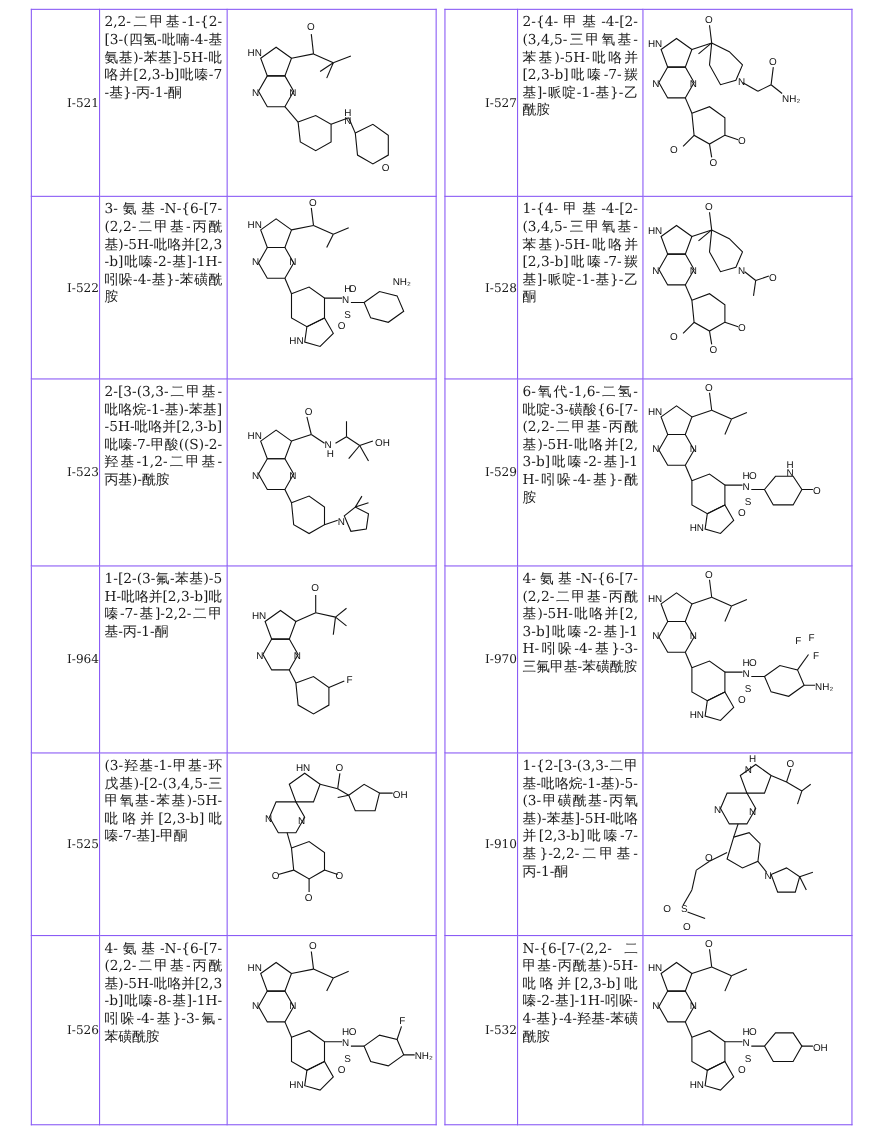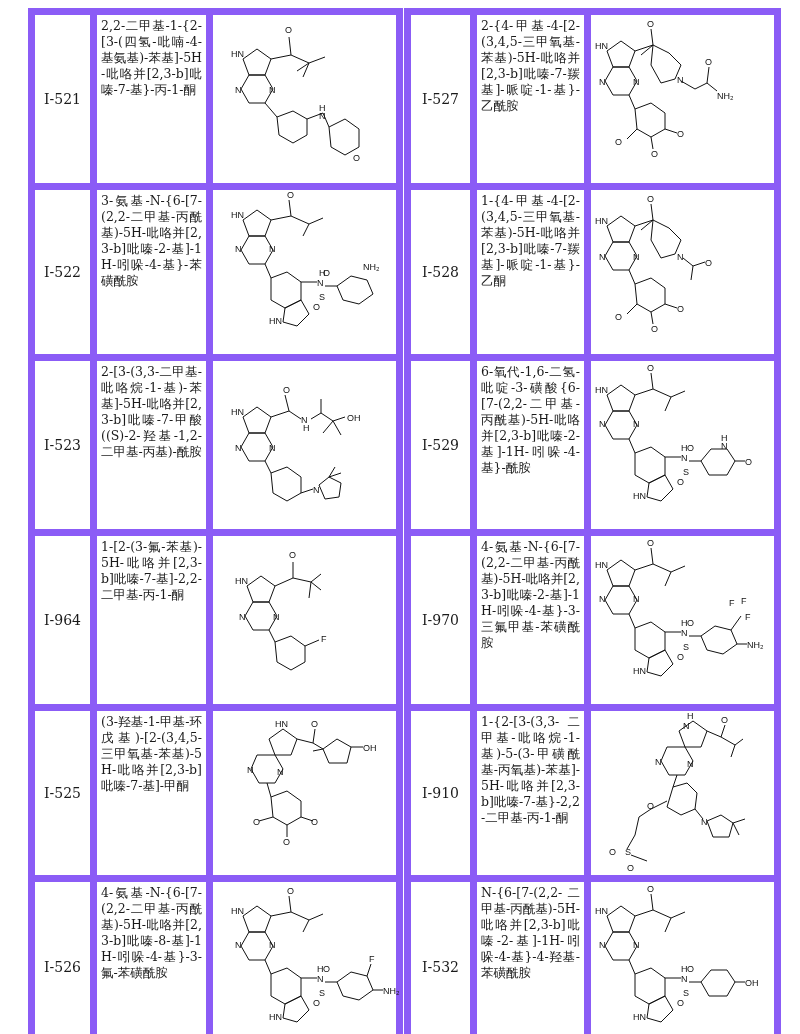--- a/index.html
+++ b/index.html
@@ -1,26 +1,26 @@
 <!DOCTYPE html>
 <html><head>
   <meta charset="utf-8">
   <style>
     html, body { margin: 0; padding: 0; background: #ffffff; }
     body { width: 800px; height: 1034px; position: relative; overflow: hidden;
            font-family: "DejaVu Serif", "Liberation Serif", serif; color: #1a1a1a; }
     .tbl { position: absolute; top: 8px; border-collapse: collapse; table-layout: fixed; }
-    .tbl td { border: 7px solid #8b5cf6; vertical-align: top; padding: 0; }
+    .tbl td { border: 1px solid #8b5cf6; vertical-align: top; padding: 0; }
     .tbl-left { left: 28px; width: 368px; }
     .tbl-right { left: 404px; width: 370px; }
     .tbl-left .c-id { width: 62px; }
     .tbl-left .c-name { width: 116px; }
     .tbl-right .c-id { width: 66px; }
     .tbl-right .c-name { width: 114px; }
-    .c-id { vertical-align: middle !important; text-align: center; font-size: 14px; }
+    .c-id { vertical-align: middle !important; text-align: right; font-size: 11px; }
     .c-name { font-size: 12.5px; line-height: 16px; padding: 3px 4px 0 4px !important;
               text-align: justify; word-break: break-all; }
     .c-struct { position: relative; }
     .c-struct svg { display: block; }
     svg text { font-family: "Liberation Sans", sans-serif; font-size: 9px; fill: #111; }
     svg line, svg polyline, svg polygon, svg circle { stroke: #111; stroke-width: 1; fill: none; }
   </style>
 </head>
 <body>
 

